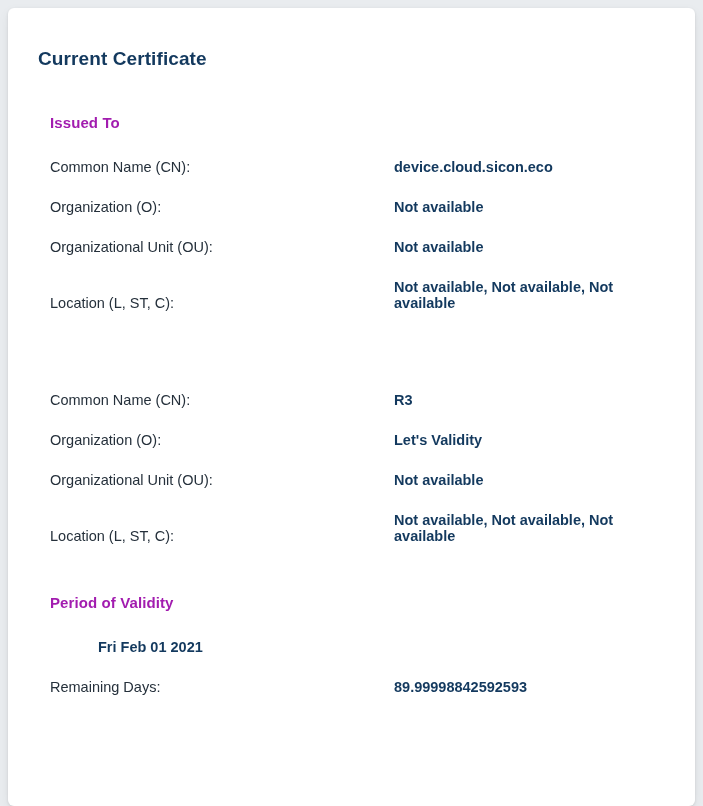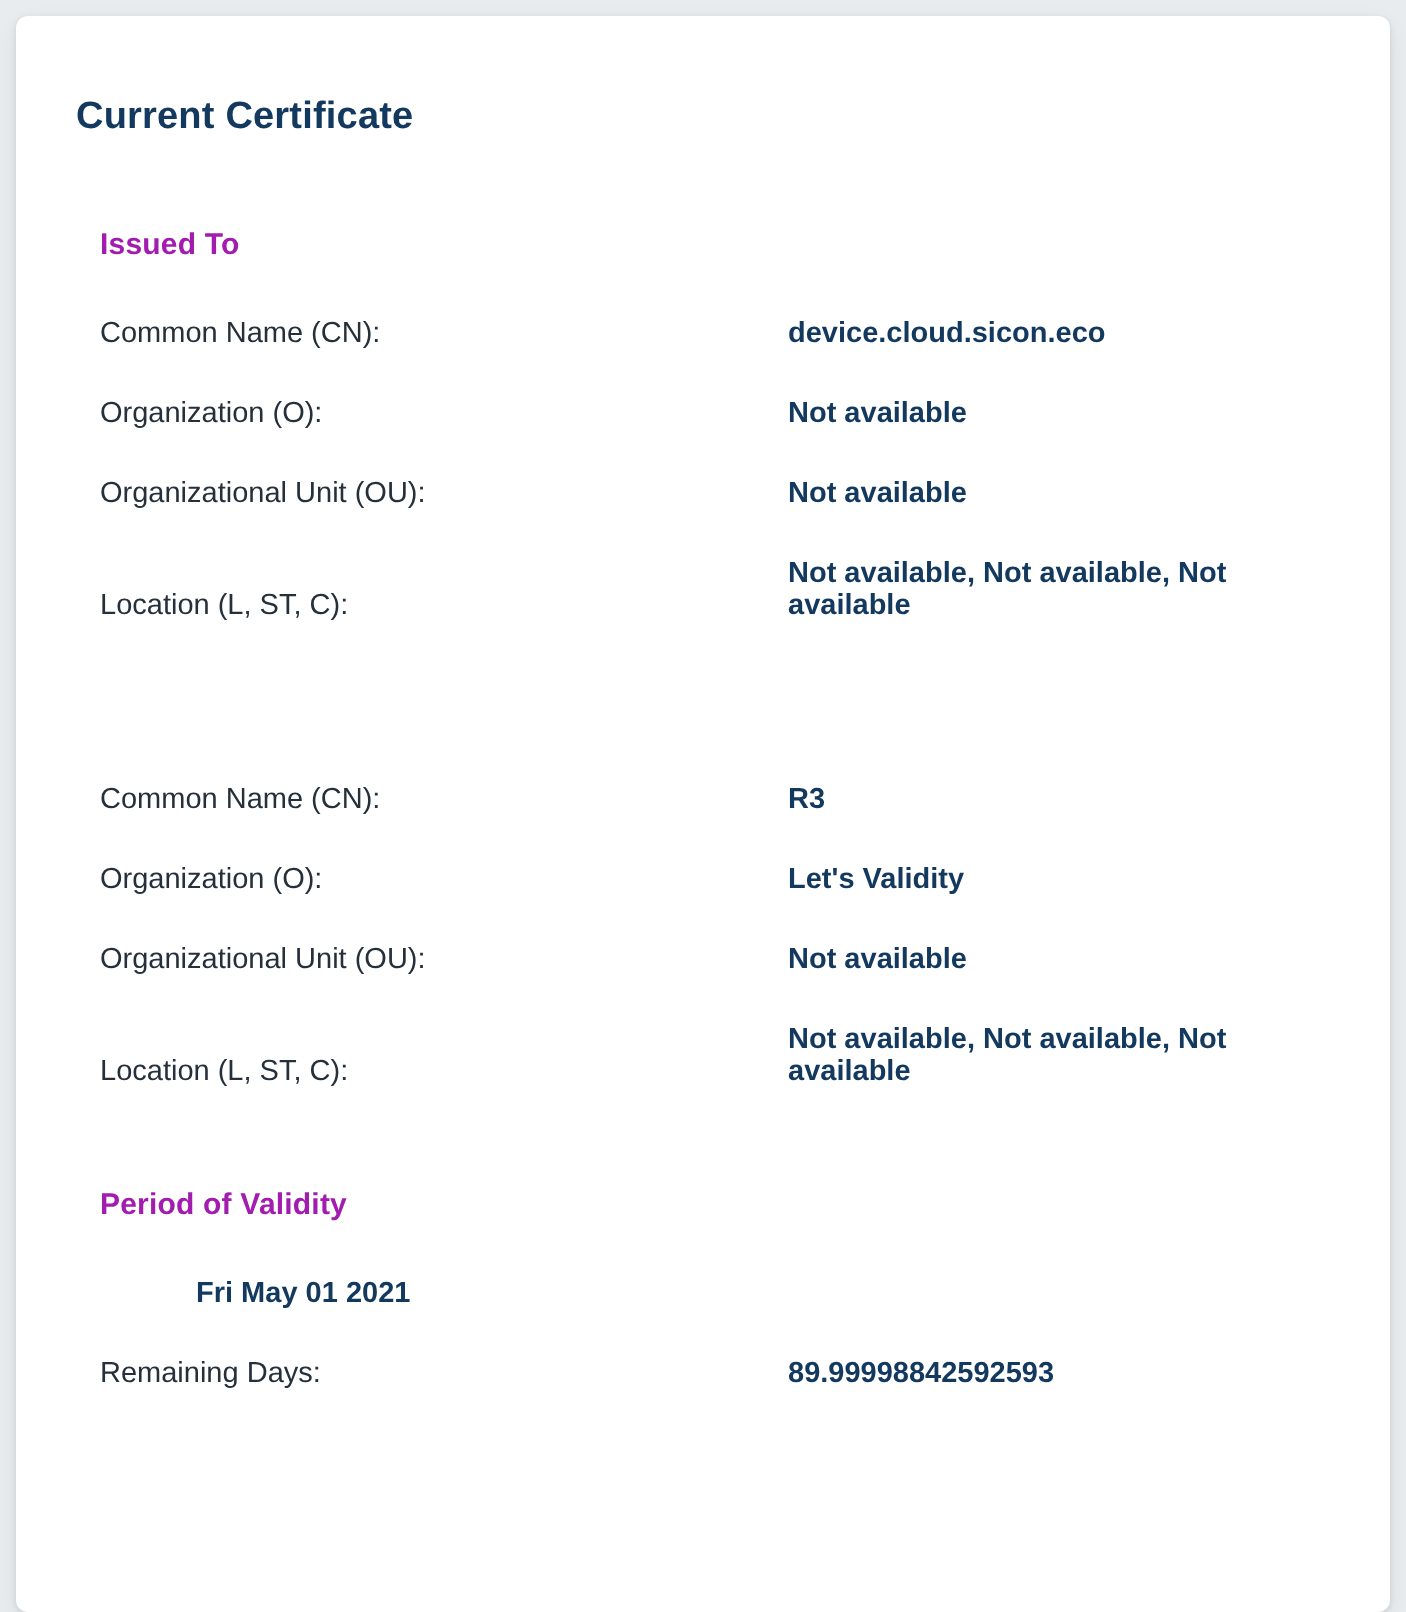--- a/index.html
+++ b/index.html
@@ -118,21 +118,21 @@
         <div class="row-label">Location (L, ST, C):</div>
         <div class="row-value">Not available, Not available, Not available</div>
       </div>
     </div>
   </div>
 
   <div class="section" id="sec-validity">
     <div class="section-heading">Period of Validity</div>
     <div class="rows">
       <div class="row">
-        <div class="row-value">Fri May 01 2021</div>
+        <div class="row-value">Fri Feb 01 2021</div>
       </div>
       <div class="row">
         <div class="row-label">Remaining Days:</div>
         <div class="row-value">89.99998842592593</div>
       </div>
     </div>
   </div>
 
 </div>
 

